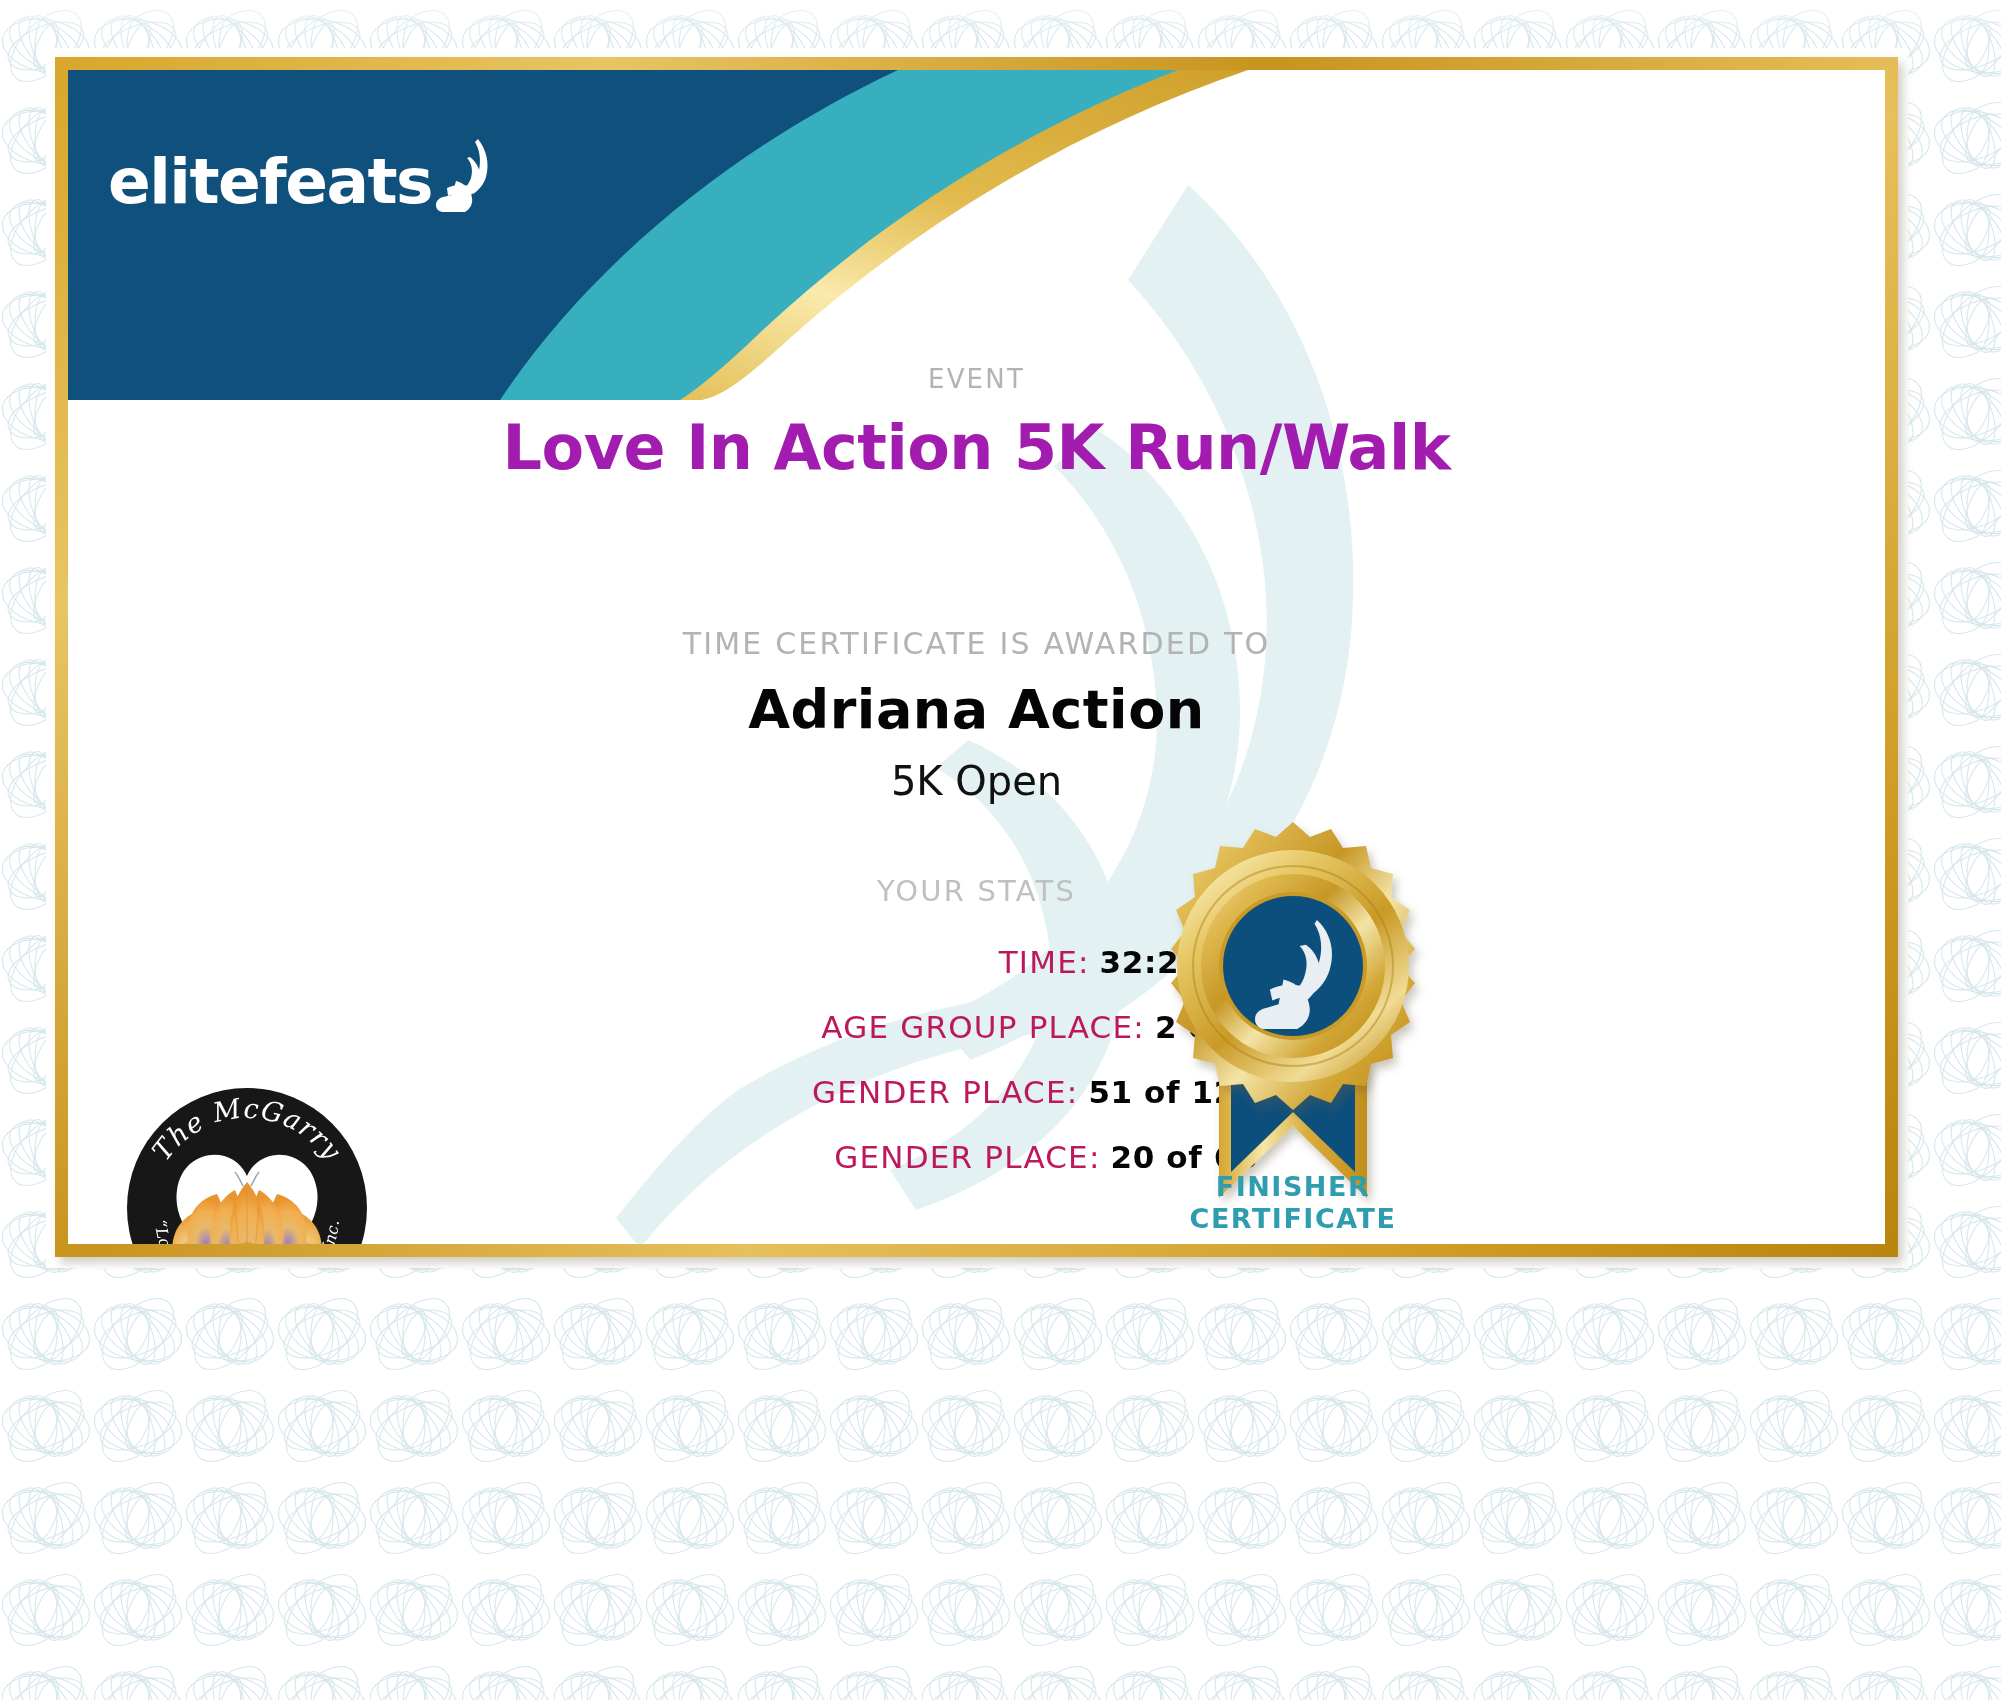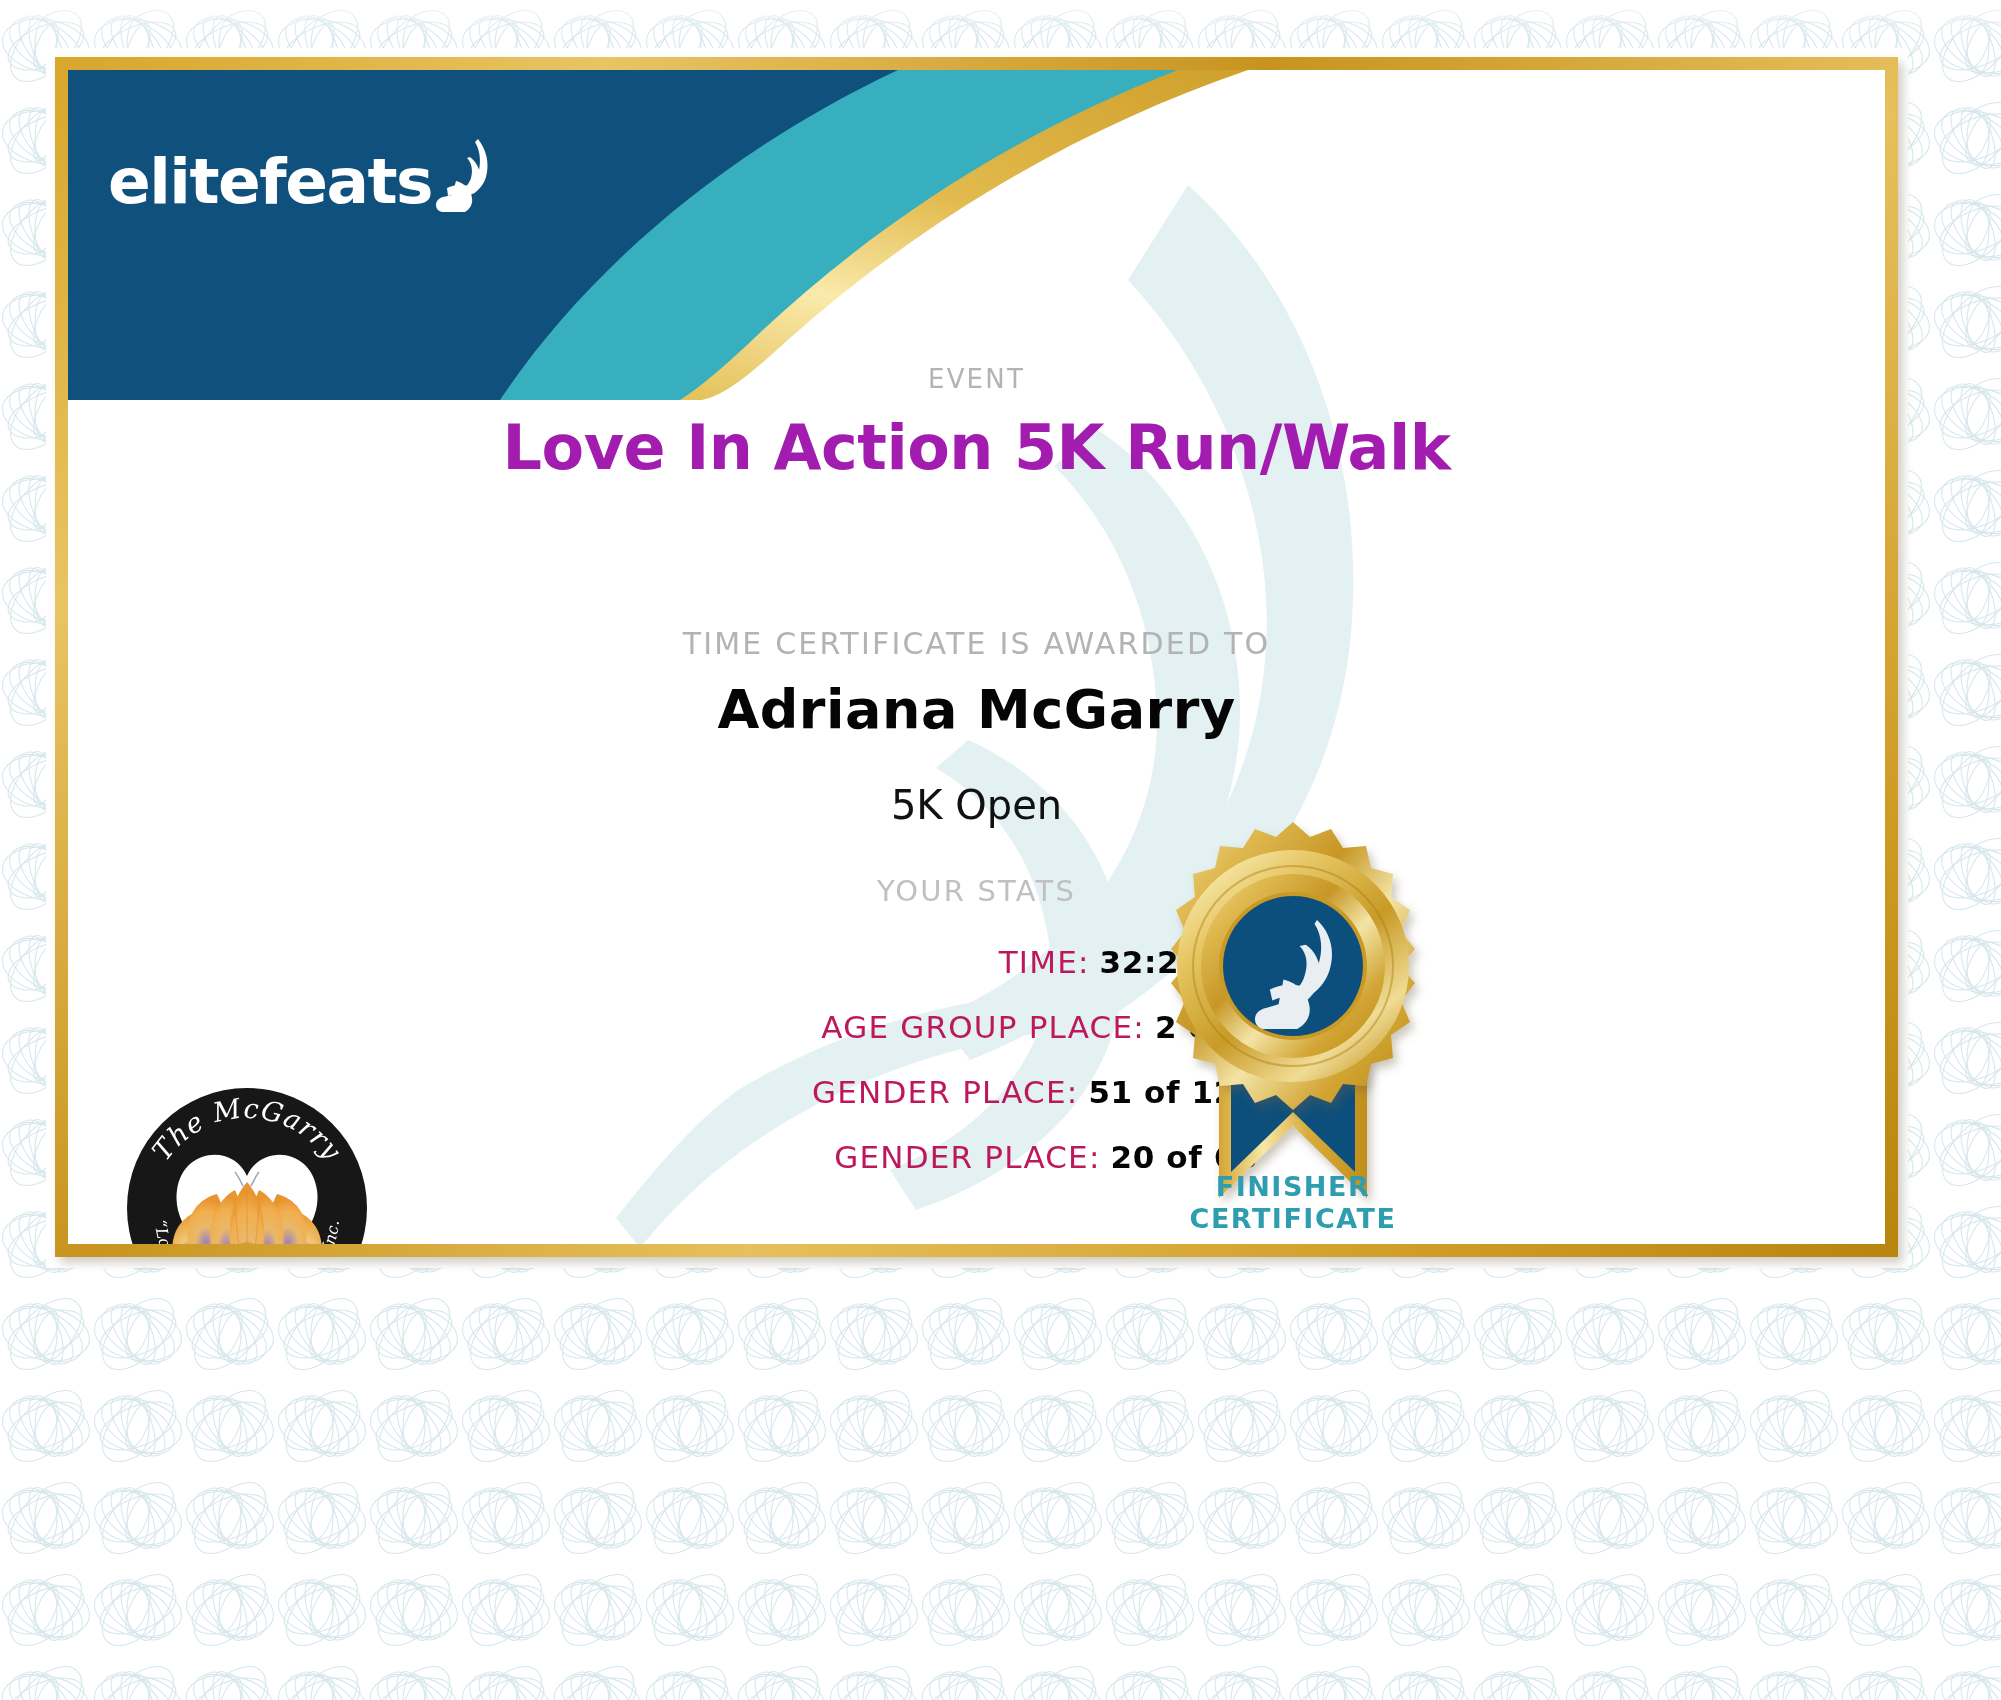--- a/index.html
+++ b/index.html
@@ -149,21 +149,20 @@
   }
   #division {
     position: absolute;
     left: 0; right: 0;
     top: 672px;
     text-align: center;
     font-family: "DejaVu Sans", sans-serif;
     font-size: 40px;
     font-weight: 400;
     color: #111111;
-    margin-top: 24px;
   }
 
   #stats-label {
     position: absolute;
     left: 0; right: 0;
     top: 788px;
     text-align: center;
     font-size: 29px;
     color: #c0c0c0;
   }
@@ -315,21 +314,21 @@
     </div>
 
     <div id="content">
 
       <div id="event-label" class="label-soft">EVENT</div>
 
       <div id="event-name">Love In Action 5K Run/Walk</div>
 
       <div id="awarded-label" class="label-soft">TIME CERTIFICATE IS AWARDED TO</div>
 
-      <div id="recipient-name">Adriana McGarry</div>
+      <div id="recipient-name">Adriana Action</div>
 
       <div id="division">5K Open</div>
 
       <div id="stats-label" class="label-soft">YOUR STATS</div>
 
       <div id="stats-table">
         <div class="stat-row">
           <span class="stat-key">TIME:</span>
           <span class="stat-val">32:25.00</span>
         </div>

